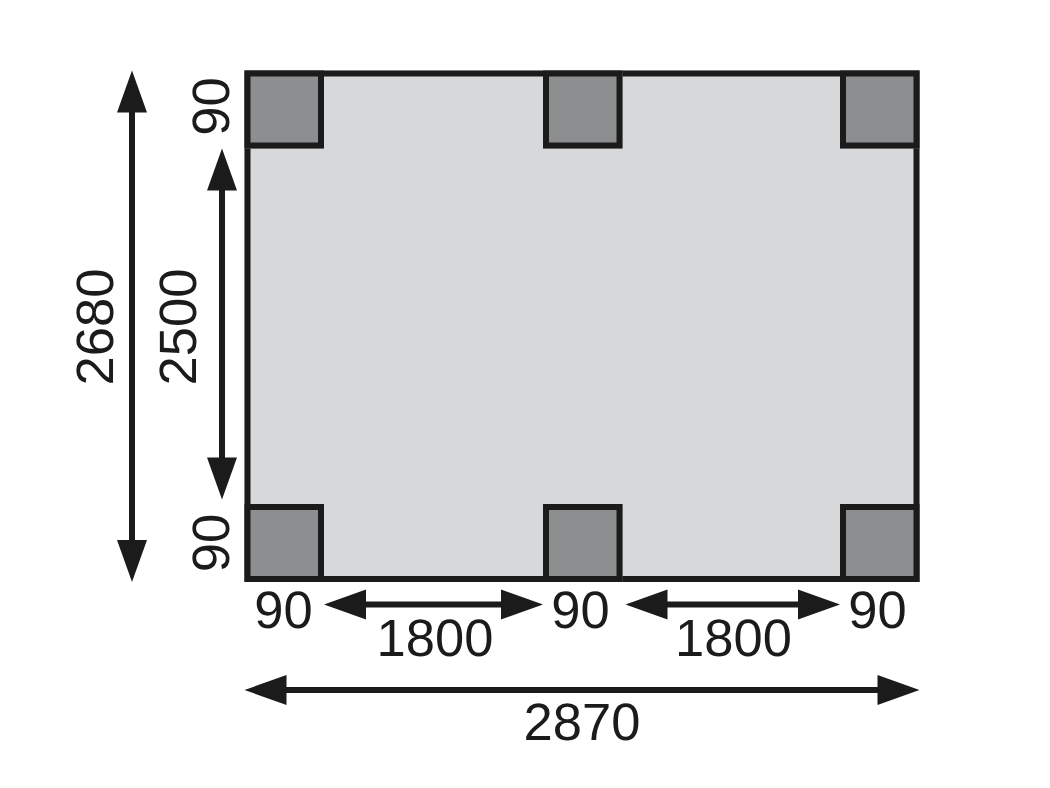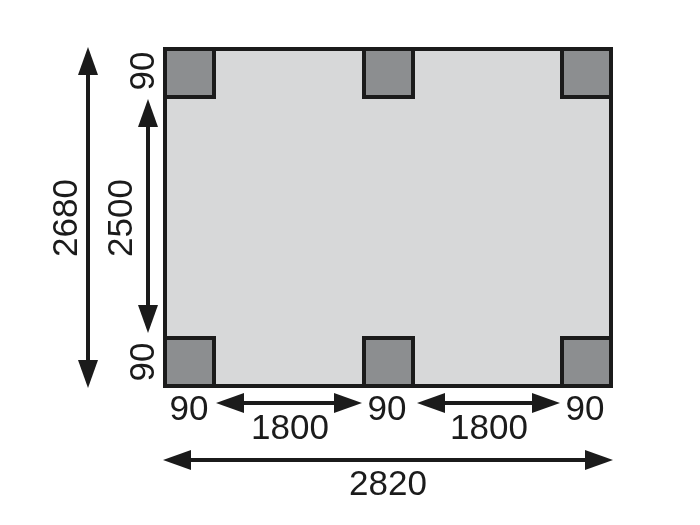--- a/index.html
+++ b/index.html
@@ -109,15 +109,15 @@
   <div class="dim-label vert" style="left:64px;  top:218px;">2680</div>
   <div class="dim-label vert" style="left:119px; top:218px;">2500</div>
   <div class="dim-label vert" style="left:141px; top:71px;">90</div>
   <div class="dim-label vert" style="left:141px; top:362px;">90</div>
 
   <div class="dim-label" style="left:189px; top:407px;">90</div>
   <div class="dim-label" style="left:290px; top:426px;">1800</div>
   <div class="dim-label" style="left:387px; top:407px;">90</div>
   <div class="dim-label" style="left:489px; top:426px;">1800</div>
   <div class="dim-label" style="left:585px; top:407px;">90</div>
-  <div class="dim-label" style="left:388px; top:482px;">2820</div>
+  <div class="dim-label" style="left:388px; top:482px;">2870</div>
 
 </div>
 
 </body></html>

